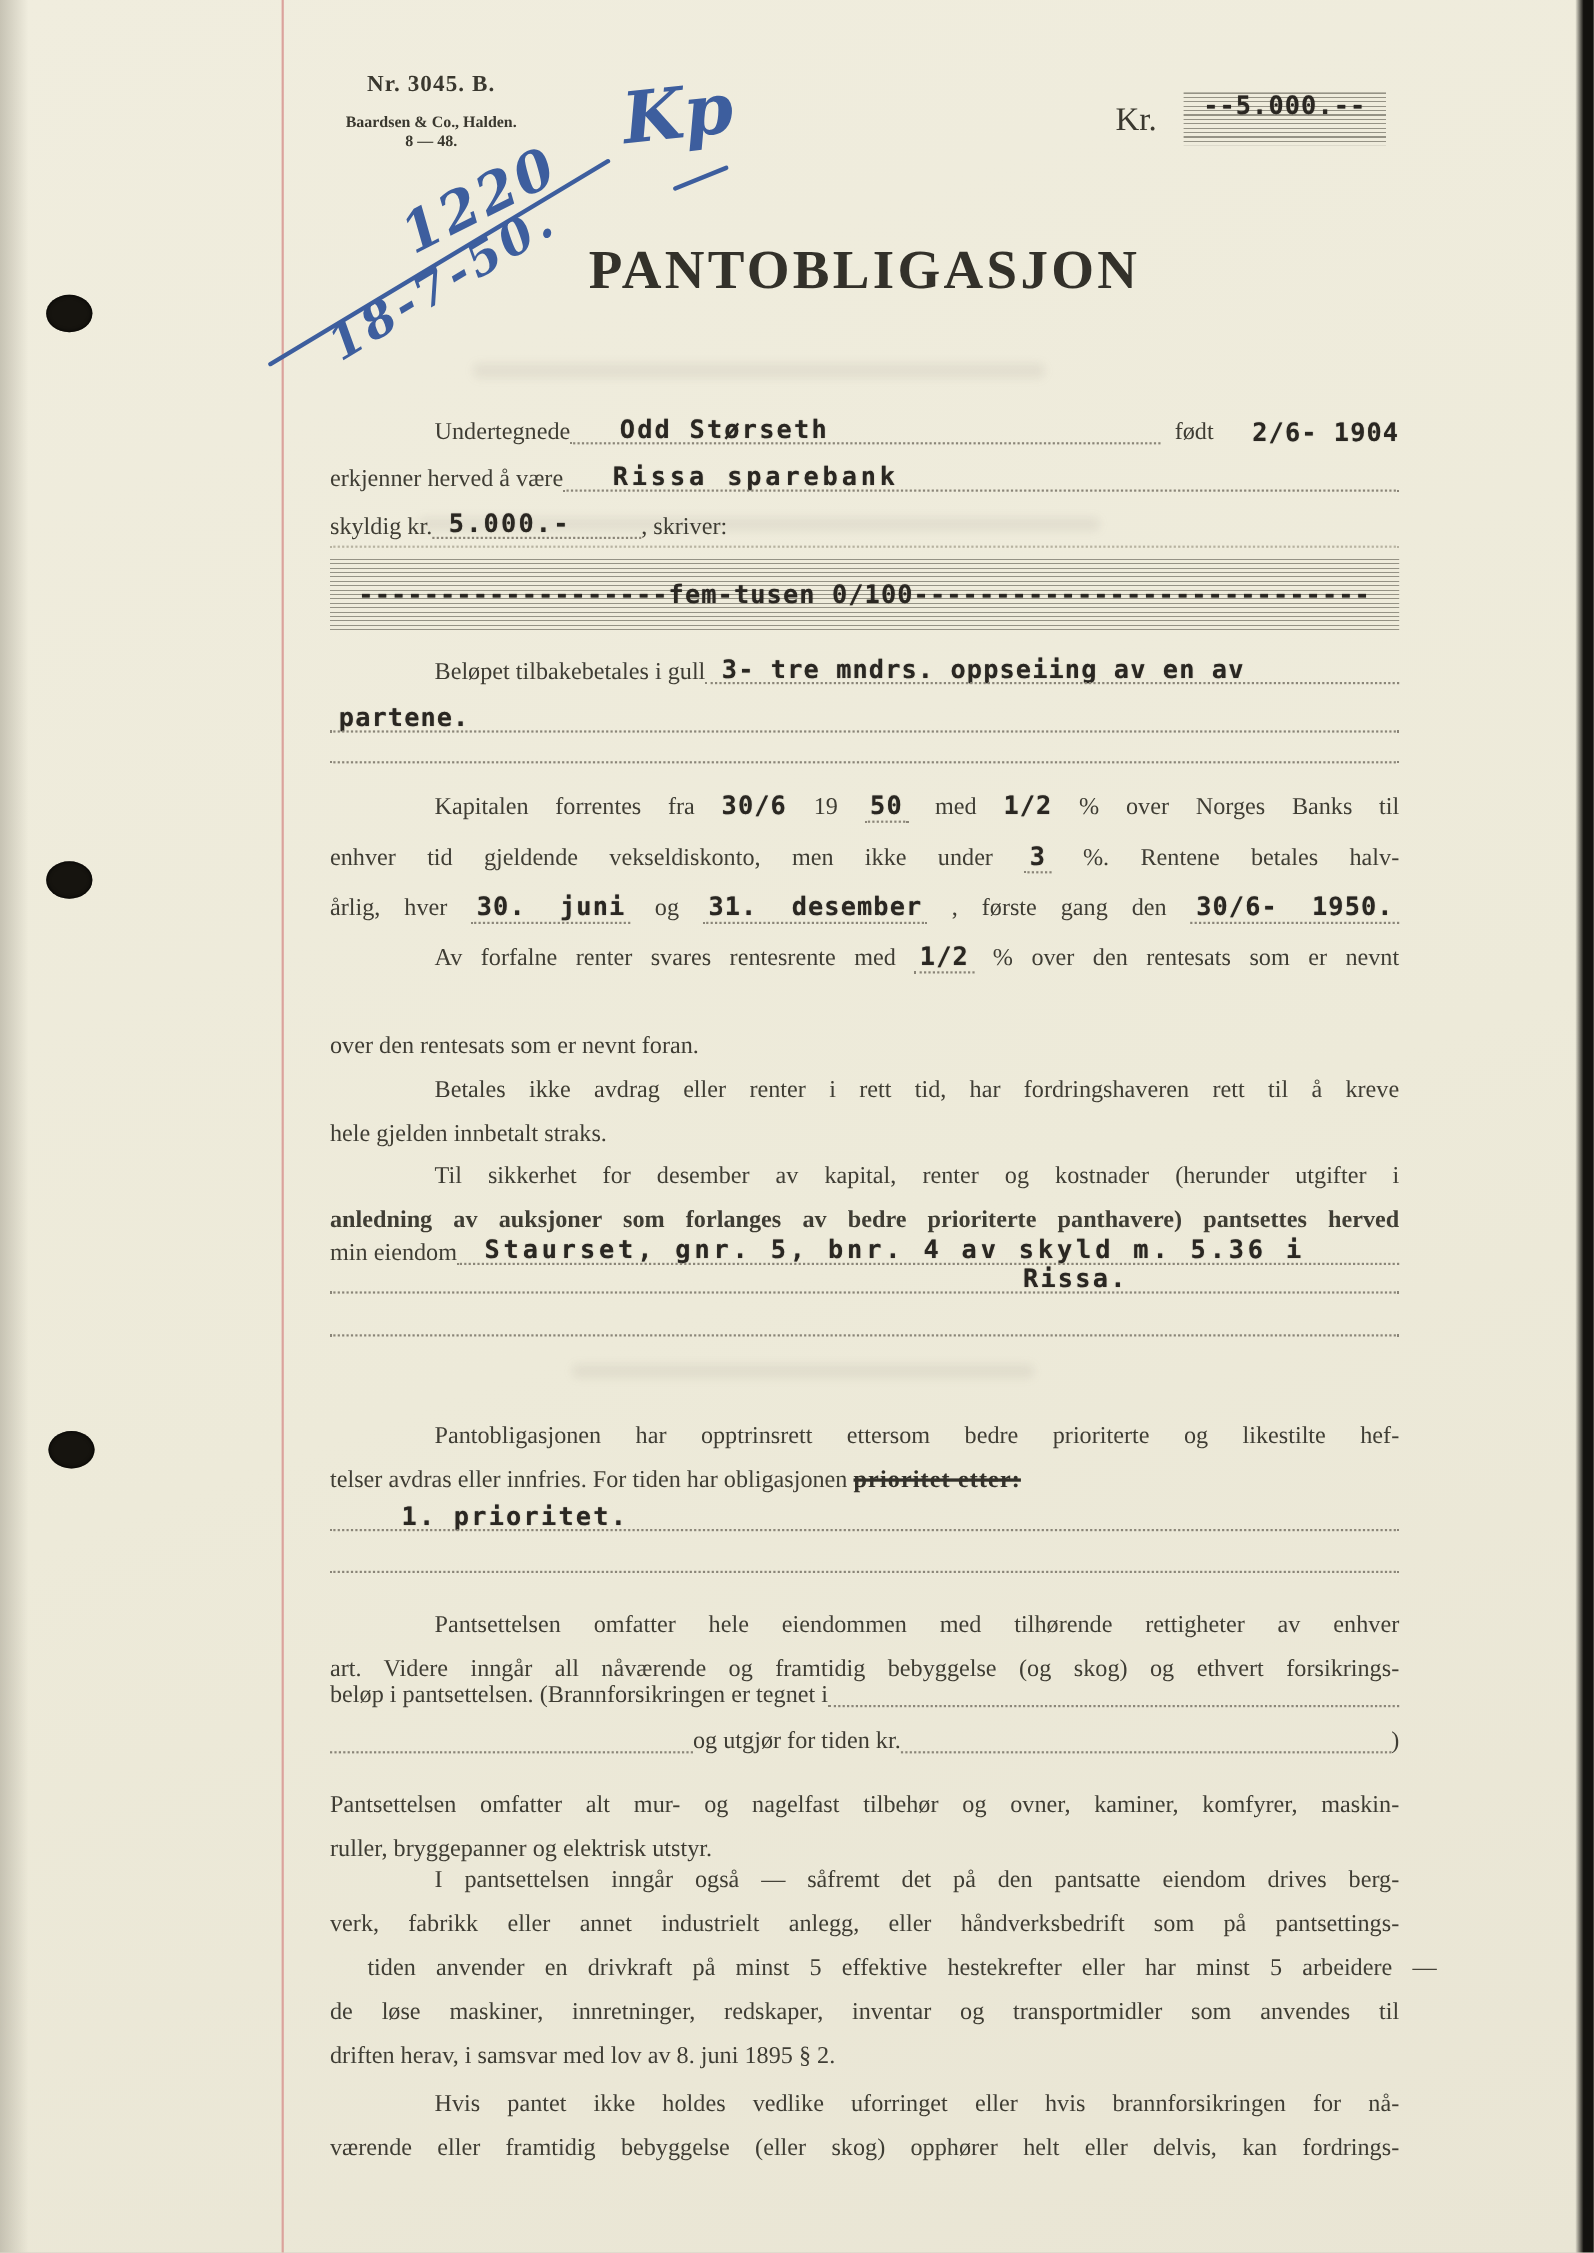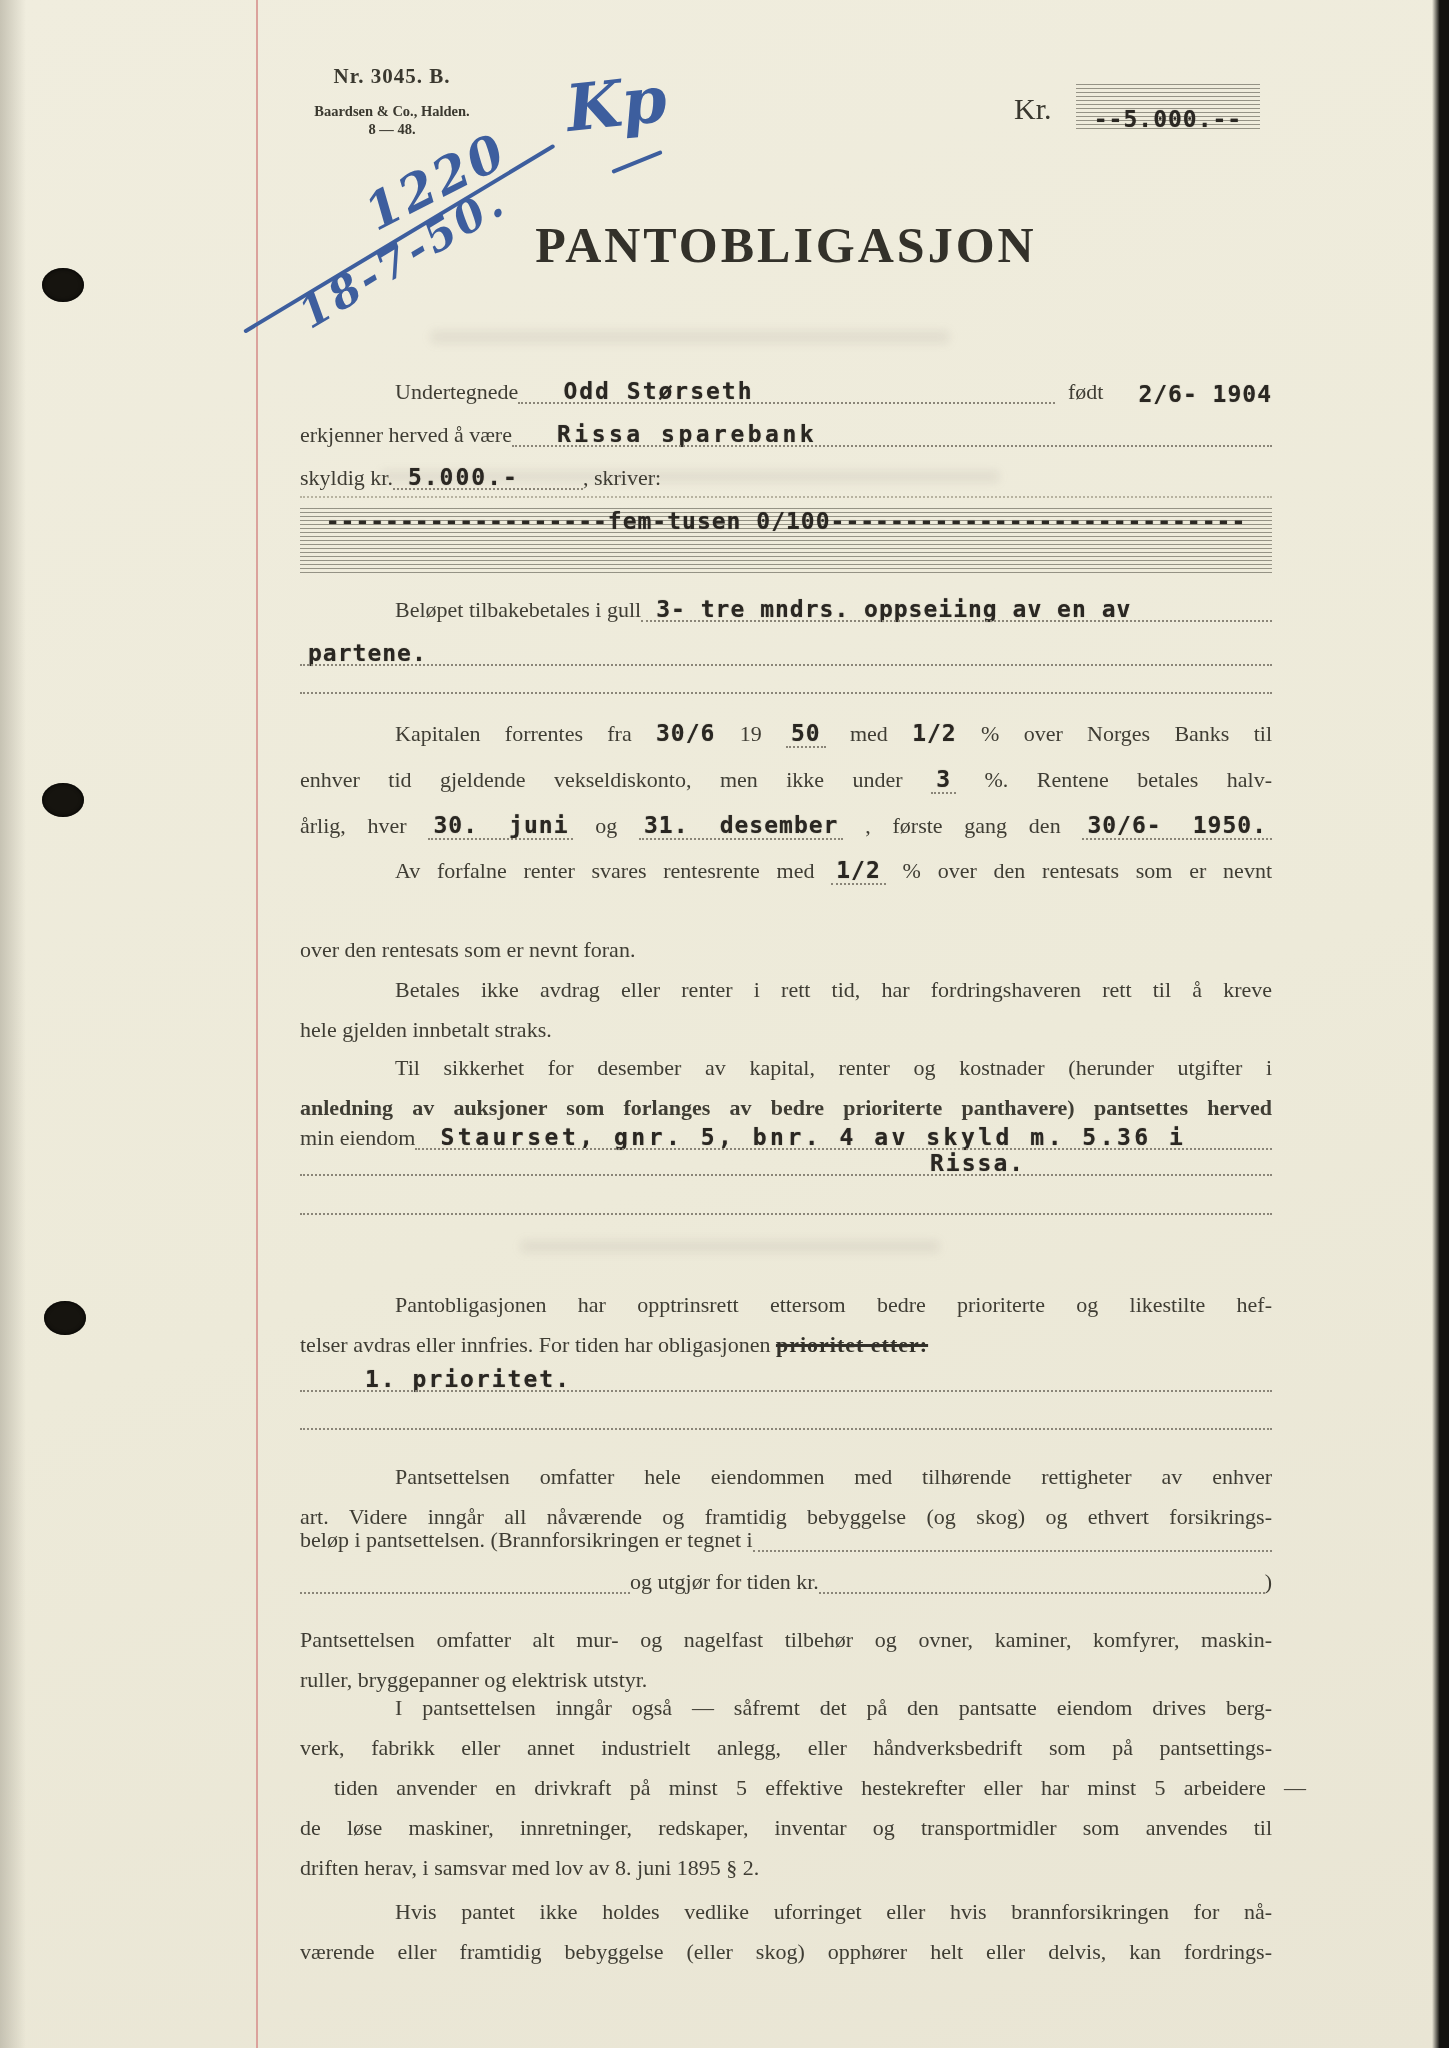--- a/index.html
+++ b/index.html
@@ -14,21 +14,21 @@
   .hole{position:absolute;width:42px;height:34px;border-radius:50%;background:#16140f;box-shadow:inset 0 0 4px #000;}
   .ghost{position:absolute;background:rgba(125,120,104,.10);filter:blur(4px);border-radius:6px;}
 
   .plate{position:absolute;left:292px;top:64px;width:200px;text-align:center;color:#3a382f;}
   .plate .l1{font-size:21px;font-weight:bold;letter-spacing:1px;}
   .plate .l2{font-size:14.5px;font-weight:bold;margin-top:14px;}
   .plate .l3{font-size:14.5px;font-weight:bold;margin-top:1px;}
 
   .kr-label{position:absolute;left:1014px;top:92px;font-size:30px;color:#3a382f;}
   .hatch{background:repeating-linear-gradient(to bottom,rgba(75,73,62,.55) 0px,rgba(75,73,62,.55) 1px,rgba(0,0,0,0) 1px,rgba(0,0,0,0) 4px);}
-  .krbox{position:absolute;left:1076px;top:84px;width:184px;height:48px;display:flex;align-items:flex-end;justify-content:center;}
+  .krbox{position:absolute;left:1076px;top:84px;width:184px;height:48px;display:flex;align-items:flex-start;justify-content:center;}
 
   .typed{font-family:"DejaVu Sans Mono",monospace;font-weight:700;color:#2a2722;
          text-shadow:0 0 1px rgba(42,39,34,.55);font-size:23px;letter-spacing:1px;}
   .ls2{letter-spacing:2px;} .ls3{letter-spacing:3.5px;}
 
   .hw{position:absolute;color:#3d5e9e;font-family:"DejaVu Serif",serif;font-style:italic;}
   .hw-initials{left:566px;top:66px;font-size:64px;font-weight:bold;transform:rotate(-6deg);}
   .hw-underline{position:absolute;left:610px;top:160px;width:54px;height:4px;background:#3d5e9e;border-radius:2px;transform:rotate(-22deg);}
   .hw-journal{left:360px;top:152px;font-size:50px;font-weight:bold;letter-spacing:3px;transform:rotate(-27deg);}
   .hw-slash{position:absolute;left:244px;top:330px;width:362px;height:3.5px;background:#3d5e9e;border-radius:2px;
@@ -49,21 +49,21 @@
   .fill::after{content:"";position:absolute;left:0;right:0;bottom:8px;border-bottom:2px dotted #8a8578;}
   .fill > .typed{position:absolute;bottom:8px;}
   .fillw190{flex:none;width:190px;} .fillw330{flex:none;width:330px;}
   .o8{left:8px;} .o15{left:15px;} .o25{left:25px;} .o45{left:45px;} .o65{left:65px;} .o630{left:630px;}
   .date-gap{margin-left:35px;padding-bottom:5px;} .pre-fodt{margin-left:13px;}
   .u{border-bottom:2px dotted #8a8578;padding:0 5px;}
   .struck{font-weight:bold;text-decoration:line-through;text-decoration-thickness:3px;color:#33312a;letter-spacing:1px;}
 
   .dotline{position:absolute;left:300px;width:972px;height:0;border-bottom:2px dotted #8a8578;}
   .dotsfaint{position:absolute;left:300px;width:972px;height:0;border-bottom:2px dotted rgba(128,121,102,.5);}
-  .band{position:absolute;left:300px;top:508px;width:972px;height:66px;display:flex;align-items:flex-start;}
+  .band{position:absolute;left:300px;top:508px;width:972px;height:66px;display:flex;align-items:center;}
   .band .typed{width:100%;text-align:center;font-size:23px;}
 </style>
 </head>
 <body>
 
 <div class="page">
 
   <div class="ghost" style="left:430px;top:330px;width:520px;height:14px;"></div>
   <div class="ghost" style="left:380px;top:470px;width:620px;height:13px;"></div>
   <div class="ghost" style="left:520px;top:1240px;width:420px;height:13px;"></div>

